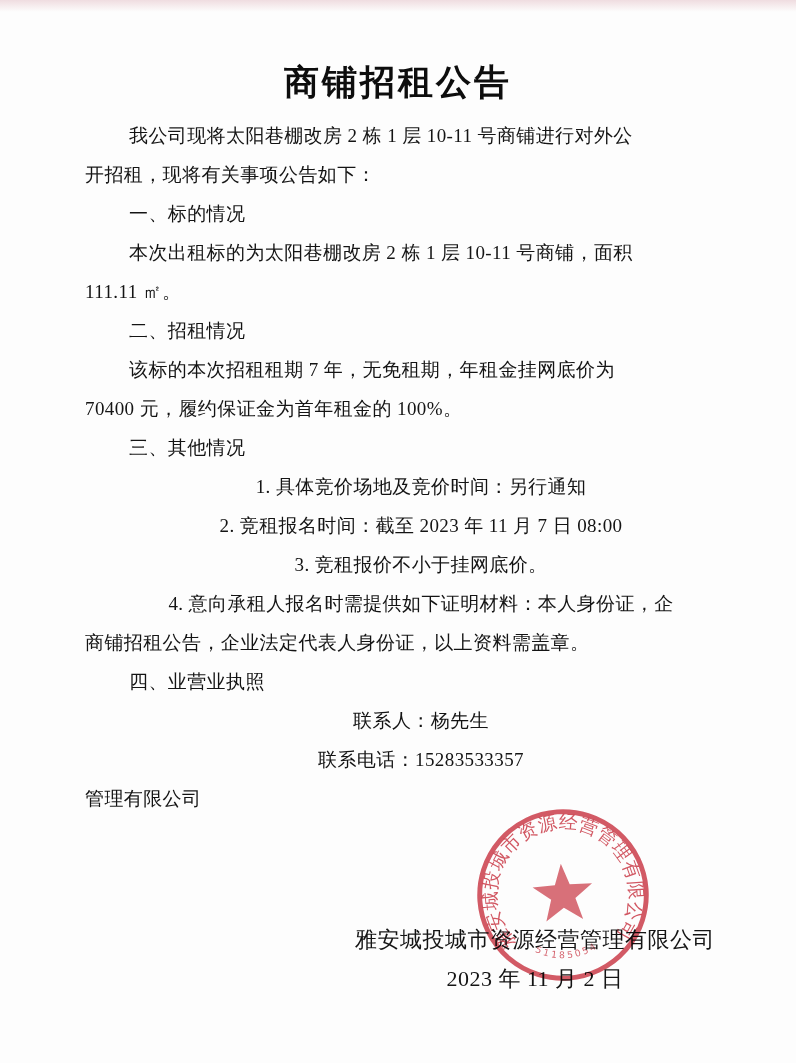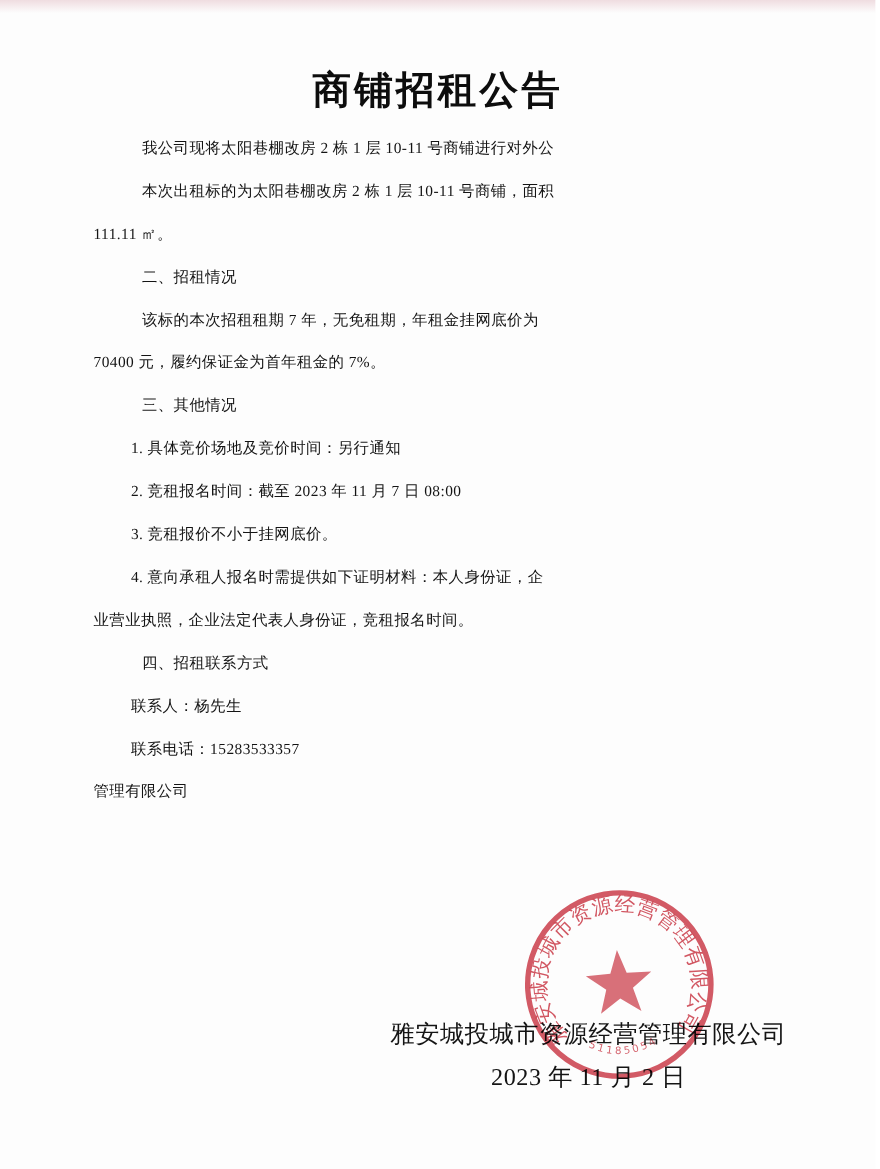--- a/index.html
+++ b/index.html
@@ -19,26 +19,26 @@
   .title{
     position:absolute;top:36px;left:0;width:100%;
     text-align:center;
     font-size:35px;font-weight:700;
     letter-spacing:3px;
     color:#0d0d0d;
     font-family:"Liberation Serif","DejaVu Serif",serif;
   }
   .body-text{
     position:absolute;top:116px;left:85px;width:638px;
-    font-size:14px;line-height:39px;
+    font-size:19px;line-height:39px;
     letter-spacing:0.4px;
   }
   .ln{white-space:nowrap;}
   .ln.ind2{padding-left:44px;}
-  .ln.ind15{padding-left:34px;}
+  .ln.ind15{padding-left:34px;text-align:center;}
   .signature{
     position:absolute;top:920px;left:278px;width:514px;
     text-align:center;
     font-size:22px;line-height:39px;
     letter-spacing:0.5px;
   }
   .seal{
     position:absolute;left:465px;top:797px;
     width:196px;height:196px;
     mix-blend-mode:multiply;
@@ -50,32 +50,34 @@
 </head>
 <body>
 
 <div class="page">
   <div class="scan-tint"></div>
 
   <h1 class="title">商铺招租公告</h1>
 
   <div class="body-text">
     <div class="ln ind2">我公司现将太阳巷棚改房 2 栋 1 层 10-11 号商铺进行对外公</div>
+    <div class="ln">开招租，现将有关事项公告如下：</div>
+    <div class="ln ind2">一、标的情况</div>
     <div class="ln ind2">本次出租标的为太阳巷棚改房 2 栋 1 层 10-11 号商铺，面积</div>
     <div class="ln">111.11 ㎡。</div>
     <div class="ln ind2">二、招租情况</div>
     <div class="ln ind2">该标的本次招租租期 7 年，无免租期，年租金挂网底价为</div>
-    <div class="ln">70400 元，履约保证金为首年租金的 7%。</div>
+    <div class="ln">70400 元，履约保证金为首年租金的 100%。</div>
     <div class="ln ind2">三、其他情况</div>
     <div class="ln ind15">1. 具体竞价场地及竞价时间：另行通知</div>
     <div class="ln ind15">2. 竞租报名时间：截至 2023 年 11 月 7 日 08:00</div>
     <div class="ln ind15">3. 竞租报价不小于挂网底价。</div>
     <div class="ln ind15">4. 意向承租人报名时需提供如下证明材料：本人身份证，企</div>
-    <div class="ln">业营业执照，企业法定代表人身份证，竞租报名时间。</div>
-    <div class="ln ind2">四、招租联系方式</div>
+    <div class="ln">商铺招租公告，企业法定代表人身份证，以上资料需盖章。</div>
+    <div class="ln ind2">四、业营业执照</div>
     <div class="ln ind15">联系人：杨先生</div>
     <div class="ln ind15">联系电话：15283533357</div>
     <div class="ln">管理有限公司</div>
   </div>
 
   <div class="signature">
     <div>雅安城投城市资源经营管理有限公司</div>
     <div>2023 年 11 月 2 日</div>
   </div>
 

